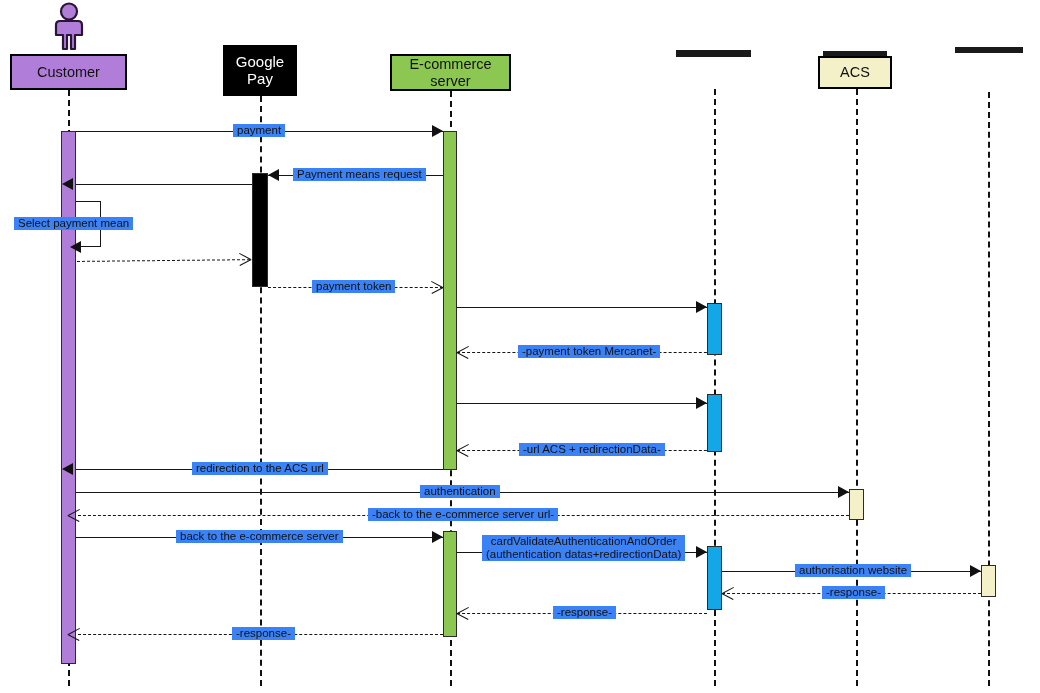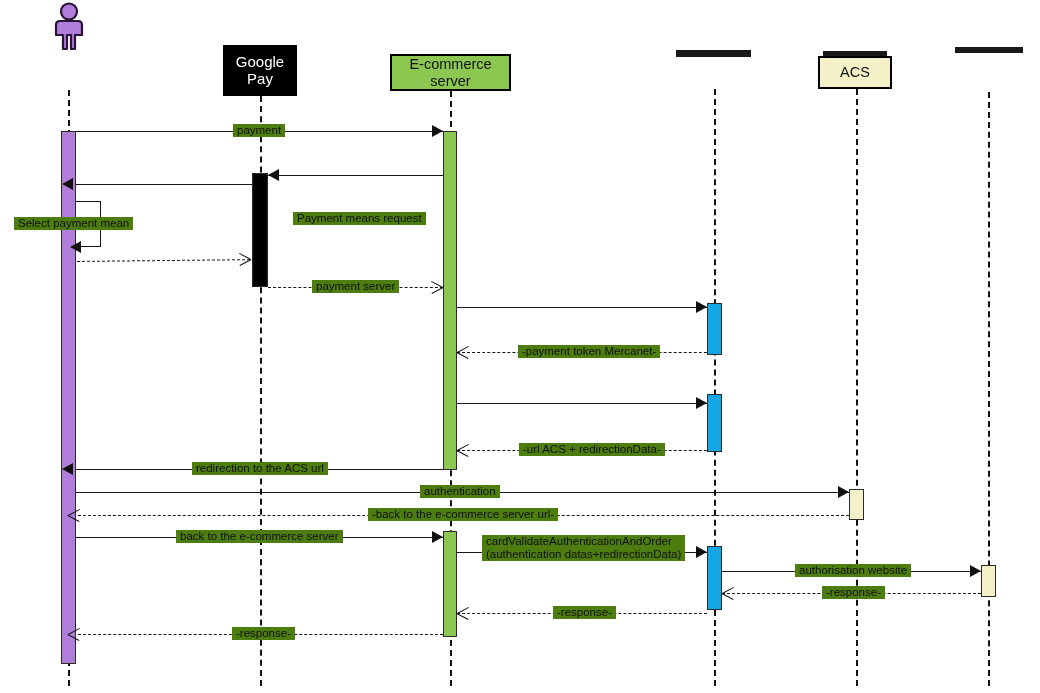--- a/index.html
+++ b/index.html
@@ -95,25 +95,26 @@
     border-top: 1.5px solid #161616;
     left: 0;
   }
   .arrow-open.left i.a  { top: 0;  transform: rotate(28deg);  transform-origin: 0 0; }
   .arrow-open.left i.b  { top: 0;  transform: rotate(-28deg); transform-origin: 0 0; }
   .arrow-open.right i.a { top: 0;  right: 0; left: auto; transform: rotate(-28deg); transform-origin: 100% 0; }
   .arrow-open.right i.b { top: 0;  right: 0; left: auto; transform: rotate(28deg);  transform-origin: 100% 0; }
 
   .msg-label {
     position: absolute;
-    background: #4d7c0f;
+    background: #3b82f6;
     padding: 0 4px;
     font-size: 11.5px;
     color: #111111;
     white-space: pre;
+    text-align: center;
     line-height: 1.15;
     z-index: 5;
   }
 
   
   .self-loop {
     position: absolute;
     box-sizing: border-box;
     border-top: 1.5px solid #161616;
     border-right: 1.5px solid #161616;
@@ -130,20 +131,23 @@
     <svg width="40" height="50" viewBox="0 0 40 50" xmlns="http://www.w3.org/2000/svg">
       <circle cx="20" cy="9.5" r="8" fill="#b07ed8" stroke="#2a1438" stroke-width="2.2"></circle>
       <path d="M7 23 Q7 19 11 19 L29 19 Q33 19 33 23 L33 33 L26 33 L26 47 L22 47 L22 33 L18 33 L18 47 L14 47 L14 33 L7 33 Z" fill="#b07ed8" stroke="#2a1438" stroke-width="2.2" stroke-linejoin="round"></path>
     </svg>
   </div>
 
   <div class="box-tab" style="left:676px; top:50px; width:75px; height:7px;"></div>
   <div class="box-tab" style="left:823px; top:51px; width:64px; height:6px;"></div>
   <div class="box-tab" style="left:955px; top:47px; width:68px; height:6px;"></div>
 
+  <div class="participant-box" style="left:10px; top:54px; width:117px; height:36px; background:#b07ed8;">
+    <span>Customer</span>
+  </div>
 
   <div class="participant-box dark-label" style="left:223px; top:45px; width:74px; height:51px; background:#000000; border-color:#000000; font-size:15px;">
     <span>Google
 Pay</span>
   </div>
 
   <div class="participant-box" style="left:390px; top:54px; width:121px; height:37px; background:#8cc751;">
     <span>E-commerce
 server</span>
   </div>
@@ -170,41 +174,41 @@
   <div class="activation" style="left:707px; top:546px; width:15px; height:64px;  background:#13a7e8;"></div>
   <div class="activation" style="left:849px; top:489px; width:15px; height:31px;  background:#f4f0c8;"></div>
   <div class="activation" style="left:981px; top:565px; width:15px; height:32px;  background:#f4f0c8;"></div>
 
   <div class="msg-line solid" style="left:68px; top:131px; width:375px;"></div>
   <div class="arrow-head filled-right" style="left:432px; top:125px;"></div>
   <div class="msg-label" style="left:233px; top:124px;">payment</div>
 
   <div class="msg-line solid" style="left:268px; top:175px; width:175px;"></div>
   <div class="arrow-head filled-left" style="left:268px; top:169px;"></div>
-  <div class="msg-label" style="left:293px; top:168px;margin-top:44px;">Payment means request</div>
+  <div class="msg-label" style="left:293px; top:168px;">Payment means request</div>
 
   <div class="msg-line solid" style="left:68px; top:184px; width:184px;"></div>
   <div class="arrow-head filled-left" style="left:62px; top:178px;"></div>
 
   <div class="self-loop" style="left:76px; top:201px; width:25px; height:46px;"></div>
   <div class="arrow-head filled-left" style="left:70px; top:241px;"></div>
   <div class="msg-label" style="left:14px; top:217px;">Select payment mean</div>
 
   <div class="msg-line dashed" style="left:72px; top:261px; width:178px; transform:rotate(-0.6deg); transform-origin:0 0;"></div>
   <div class="arrow-open right" style="left:238px; top:259px; width:13px; height:1px;">
     <i class="a"></i>
       <i class="b"></i>
   </div>
 
   <div class="msg-line dashed" style="left:268px; top:287px; width:175px;"></div>
   <div class="arrow-open right" style="left:430px; top:287px; width:13px; height:1px;">
     <i class="a"></i>
       <i class="b"></i>
   </div>
-  <div class="msg-label" style="left:312px; top:280px;">payment server</div>
+  <div class="msg-label" style="left:312px; top:280px;">payment token</div>
 
   <div class="msg-line solid" style="left:457px; top:307px; width:250px;"></div>
   <div class="arrow-head filled-right" style="left:696px; top:301px;"></div>
 
   <div class="msg-line dashed" style="left:457px; top:352px; width:265px;"></div>
   <div class="arrow-open left" style="left:457px; top:352px; width:13px; height:1px;">
     <i class="a"></i>
       <i class="b"></i>
   </div>
   <div class="msg-label" style="left:518px; top:345px;">-payment token Mercanet-</div>

